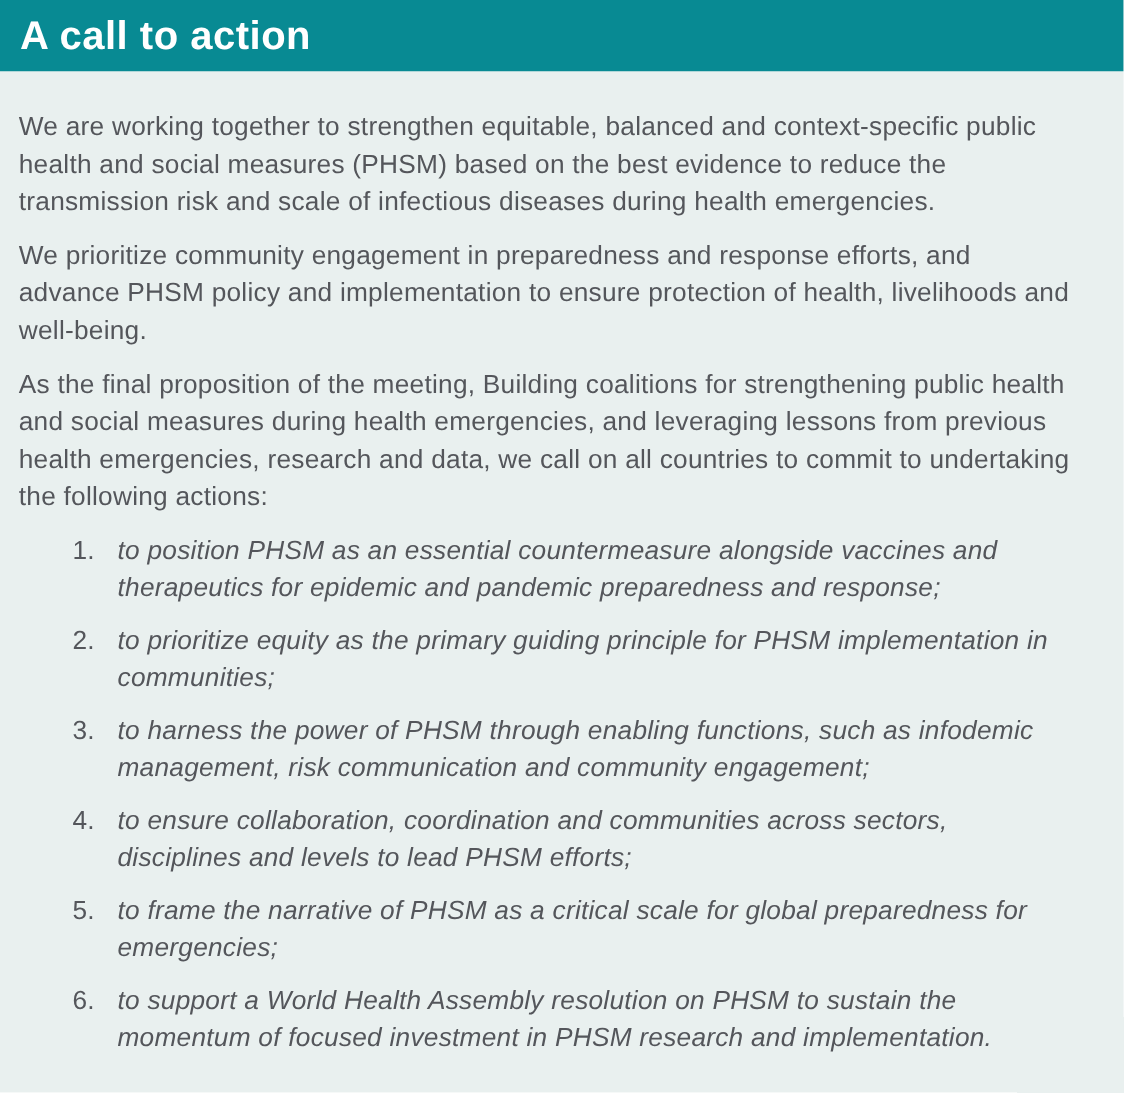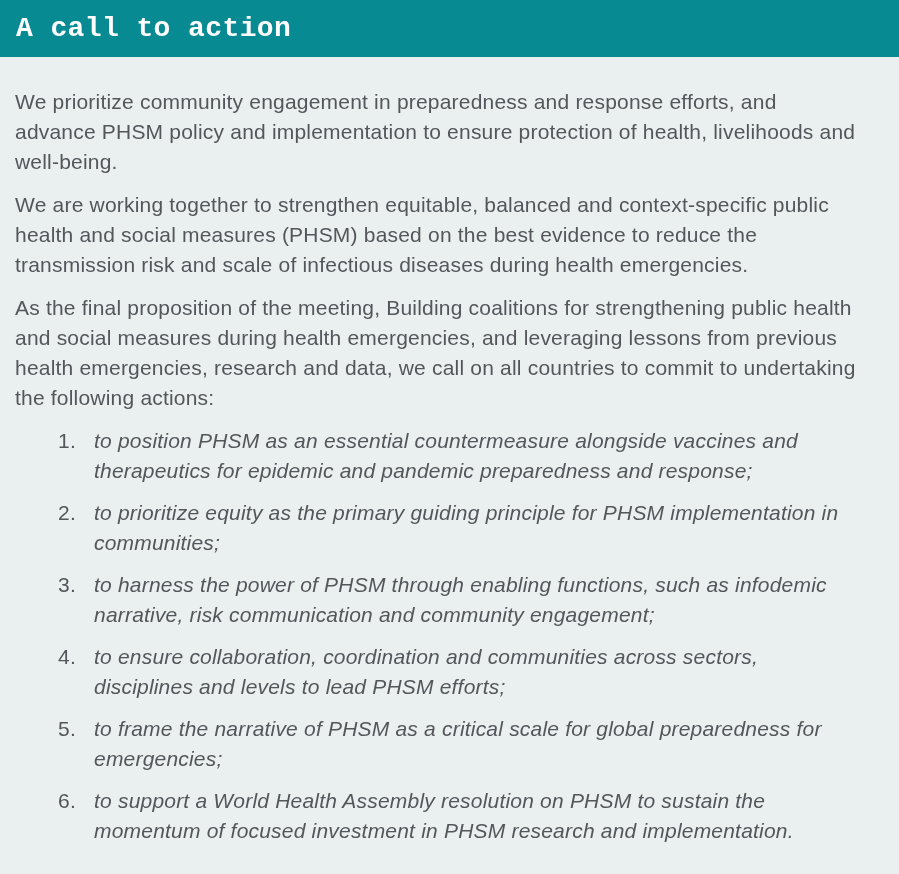--- a/index.html
+++ b/index.html
@@ -14,25 +14,24 @@
   .header {
     height: 57px;
     background: #088a93;
     display: flex;
     align-items: center;
     padding: 0 16px;
     box-sizing: border-box;
   }
   .header h1 {
     margin: 0;
-    font-size: 28px;
+    font-size: 32px;
     font-weight: bold;
     color: #ffffff;
     letter-spacing: 0.4px;
-    font-family: Liberation Mono, monospace;
   }
   .body-content {
     padding: 30px 36px 0 15px;
     color: #54565b;
     font-size: 21px;
     line-height: 30px;
     letter-spacing: 0.2px;
   }
   .body-content p {
     margin: 0 0 13px 0;
@@ -60,36 +59,36 @@
 <body>
 
 <div class="page">
 
   <div class="header">
     <h1>A call to action</h1>
   </div>
 
   <div class="body-content">
 
+    <p>We are working together to strengthen equitable, balanced and context-specific public health and social measures (PHSM) based on the best evidence to reduce the transmission risk and scale of infectious diseases during health emergencies.</p>
     <p>We prioritize community engagement in preparedness and response efforts, and advance PHSM policy and implementation to ensure protection of health, livelihoods and well-being.</p>
-    <p>We are working together to strengthen equitable, balanced and context-specific public health and social measures (PHSM) based on the best evidence to reduce the transmission risk and scale of infectious diseases during health emergencies.</p>
     <p>As the final proposition of the meeting, Building coalitions for strengthening public health and social measures during health emergencies, and leveraging lessons from previous health emergencies, research and data, we call on all countries to commit to undertaking the following actions:</p>
 
     <ol class="actions">
       <li>
         <span class="num">1.</span>
         <span class="txt">to position PHSM as an essential countermeasure alongside vaccines and therapeutics for epidemic and pandemic preparedness and response;</span>
       </li>
       <li>
         <span class="num">2.</span>
         <span class="txt">to prioritize equity as the primary guiding principle for PHSM implementation in communities;</span>
       </li>
       <li>
         <span class="num">3.</span>
-        <span class="txt">to harness the power of PHSM through enabling functions, such as infodemic narrative, risk communication and community engagement;</span>
+        <span class="txt">to harness the power of PHSM through enabling functions, such as infodemic management, risk communication and community engagement;</span>
       </li>
       <li>
         <span class="num">4.</span>
         <span class="txt">to ensure collaboration, coordination and communities across sectors, disciplines and levels to lead PHSM efforts;</span>
       </li>
       <li>
         <span class="num">5.</span>
         <span class="txt">to frame the narrative of PHSM as a critical scale for global preparedness for emergencies;</span>
       </li>
       <li>

